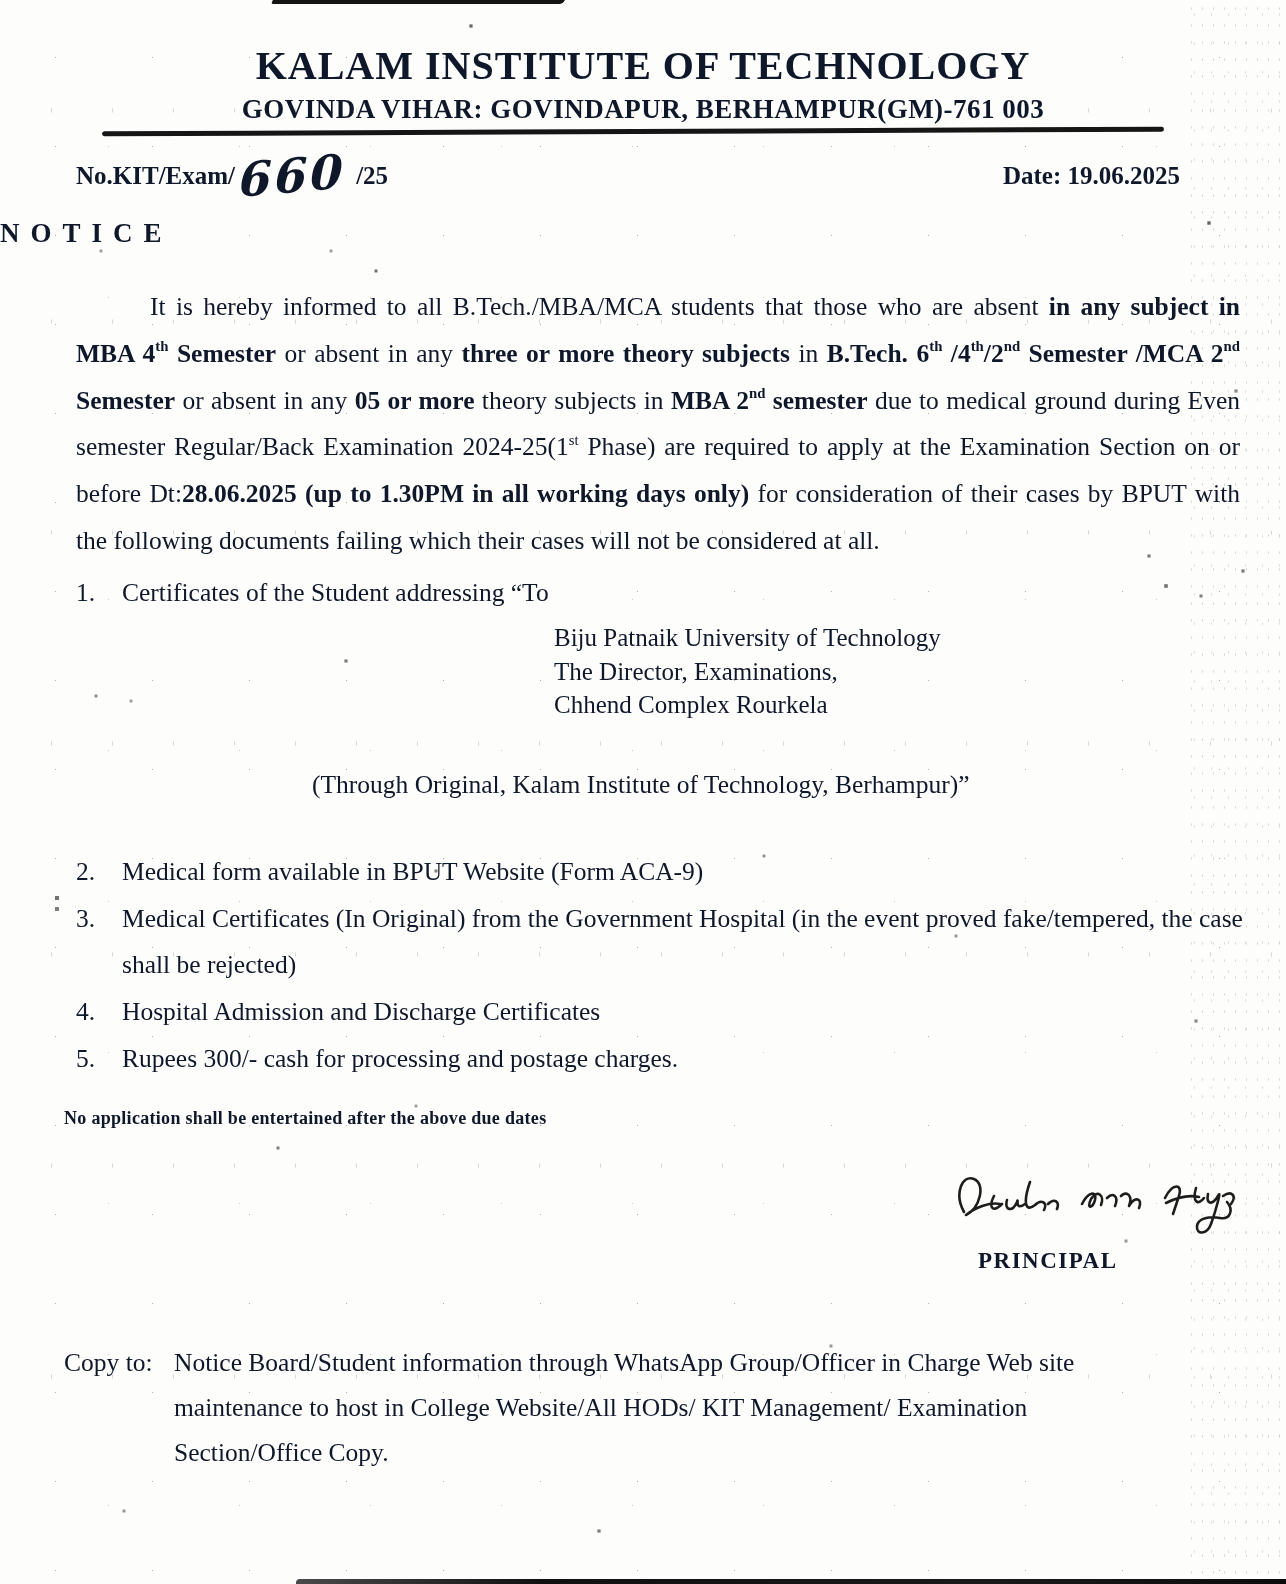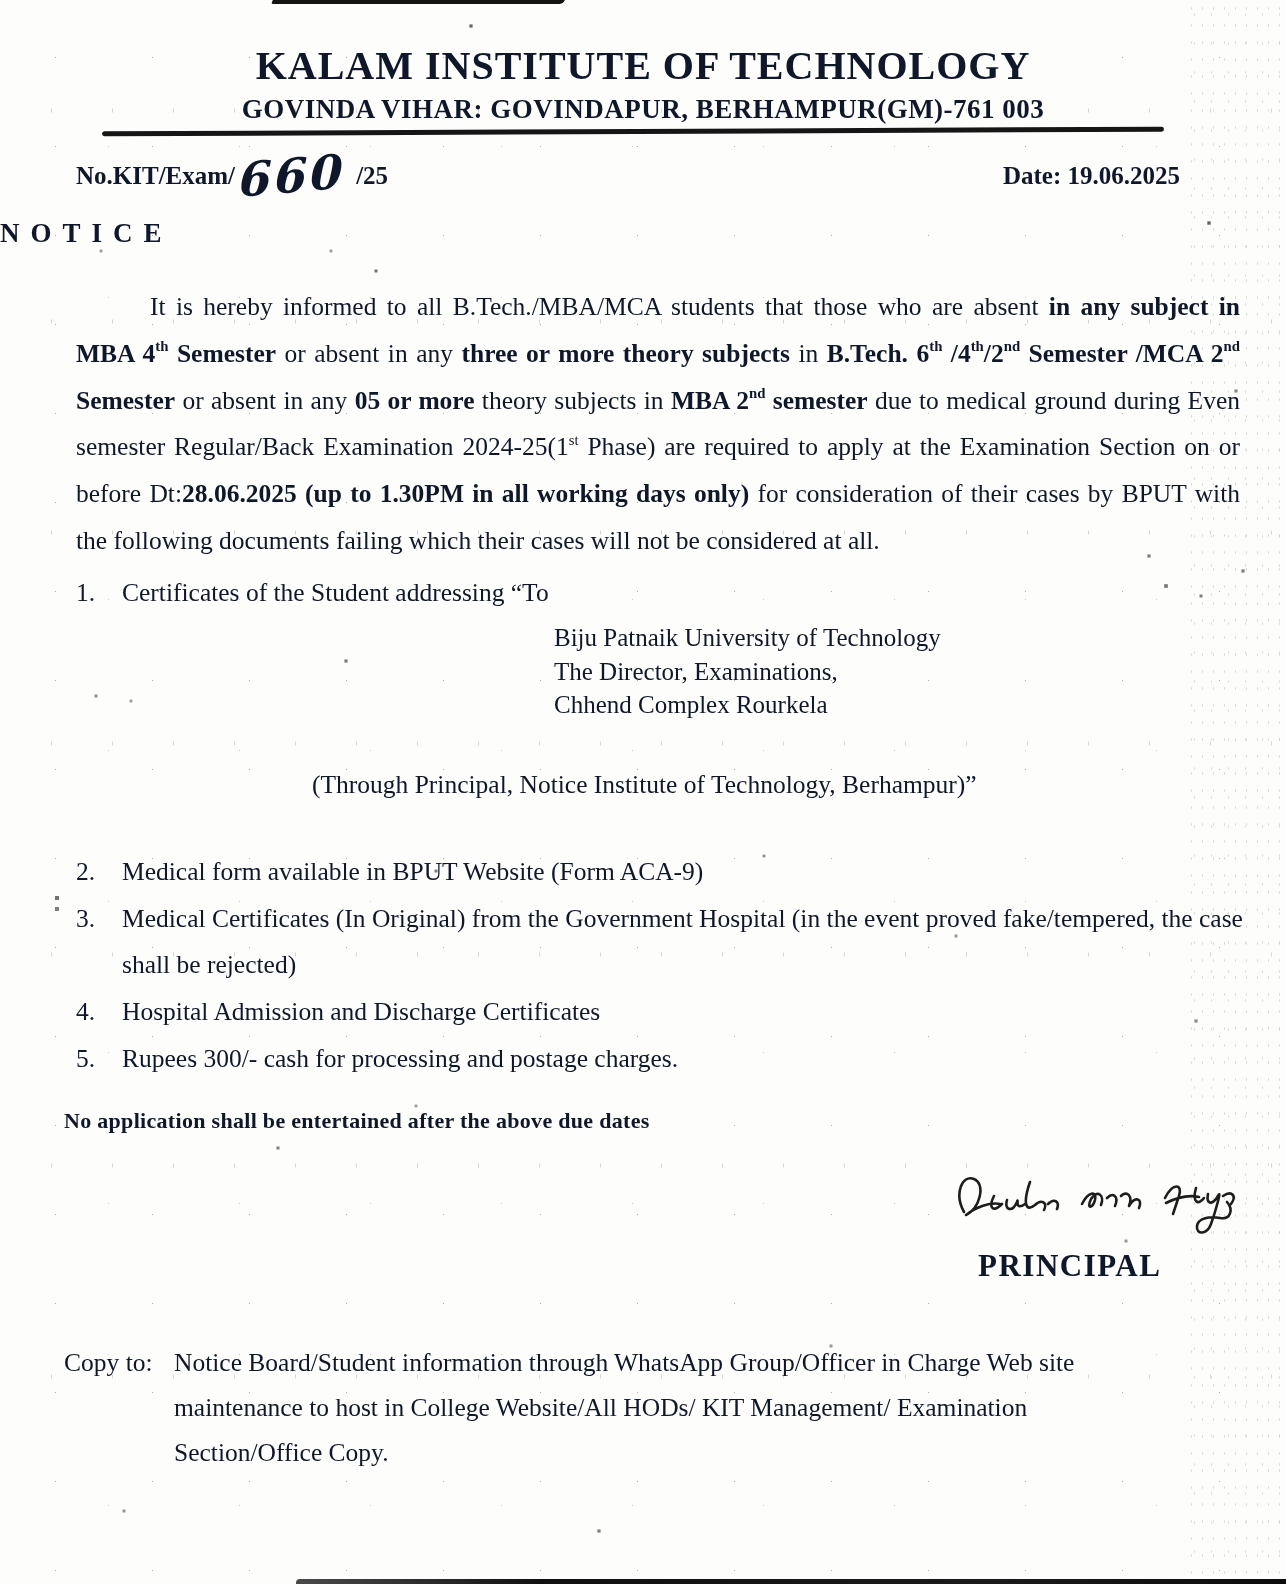--- a/index.html
+++ b/index.html
@@ -77,24 +77,24 @@
 
   .listblock{position:absolute;top:570px;left:76px;width:1172px;font-size:25.5px;line-height:46px;}
   .li{display:flex;}
   .li .num{width:46px;flex:0 0 46px;}
   .li .txt{flex:1;}
   .addr{margin-left:478px;font-size:25px;line-height:33.5px;margin-top:5px;}
   .through{margin-left:236px;margin-top:40px;}
   .items-rest{margin-top:41px;}
   .items-rest .li{margin-top:1px;}
 
-  .note{position:absolute;top:1108px;left:64px;font-size:22px;font-weight:bold;letter-spacing:0.3px;}
+  .note{position:absolute;top:1108px;left:64px;font-size:18px;font-weight:bold;letter-spacing:0.3px;}
 
   .sig{position:absolute;top:1152px;left:940px;width:300px;height:100px;}
-  .principal{position:absolute;top:1248px;left:978px;font-size:31px;font-weight:bold;letter-spacing:1.5px;}
+  .principal{position:absolute;top:1248px;left:978px;font-size:23px;font-weight:bold;letter-spacing:1.5px;}
 
   .copy{position:absolute;top:1340px;left:64px;width:1090px;font-size:25.5px;
     line-height:45px;display:flex;}
   .copy .lbl{flex:0 0 110px;}
   .copy .txt{flex:1;max-width:968px;}
 </style>
 </head>
 <body>
 
 <div class="page">
@@ -127,21 +127,21 @@
   <div class="listblock">
     <div class="li">
       <span class="num">1.</span>
       <span class="txt">Certificates of the Student addressing “To</span>
     </div>
     <div class="addr">
       <div>Biju Patnaik University of Technology</div>
       <div>The Director, Examinations,</div>
       <div>Chhend Complex Rourkela</div>
     </div>
-    <div class="through">(Through Principal, Notice Institute of Technology, Berhampur)”</div>
+    <div class="through">(Through Original, Kalam Institute of Technology, Berhampur)”</div>
     <div class="items-rest">
       <div class="li">
         <span class="num">2.</span>
         <span class="txt">Medical form available in BPUT Website (Form ACA-9)</span>
       </div>
       <div class="li">
         <span class="num">3.</span>
         <span class="txt">Medical Certificates (In Original) from the Government Hospital (in the event proved fake/tempered, the case shall be rejected)</span>
       </div>
       <div class="li">

